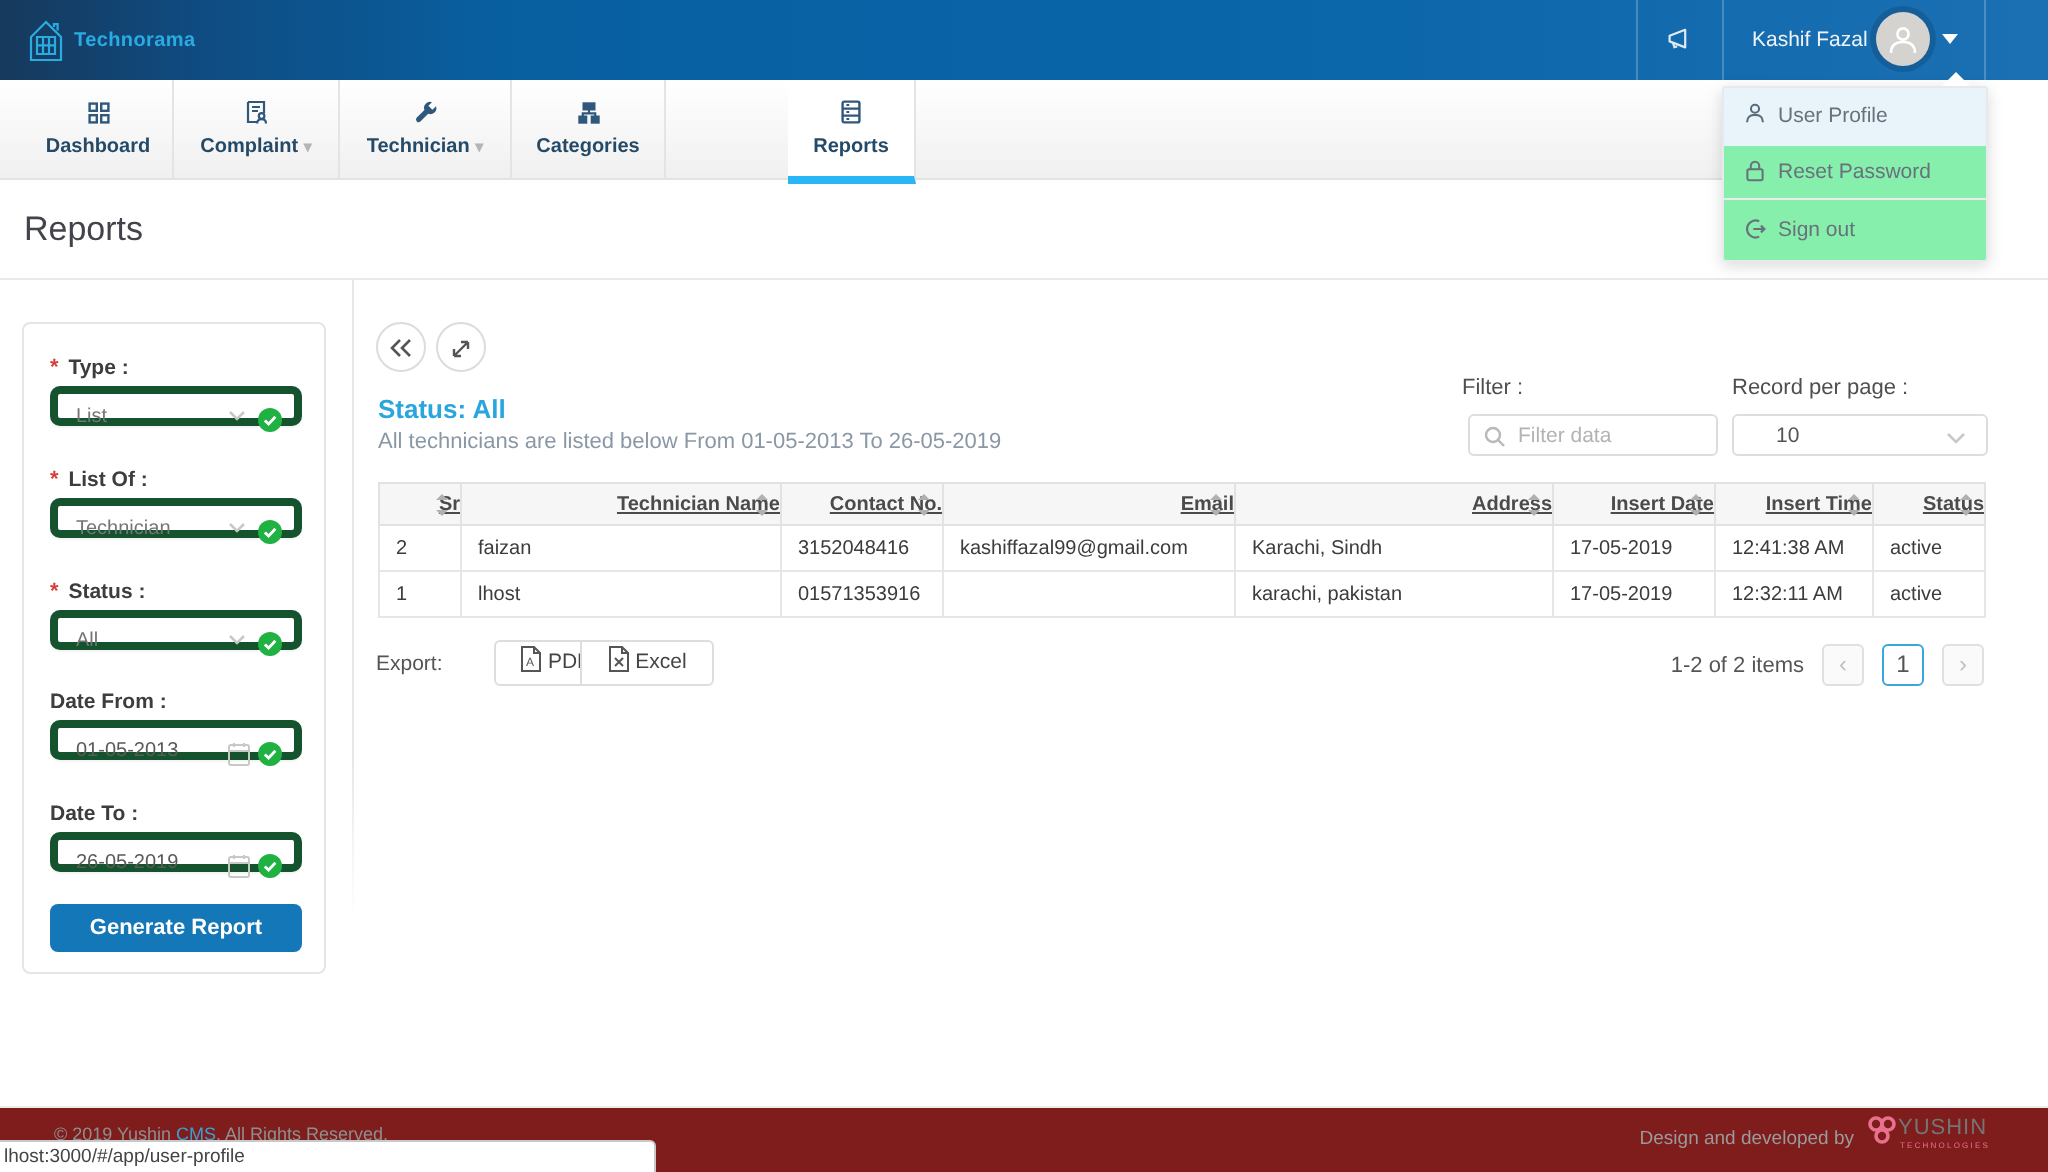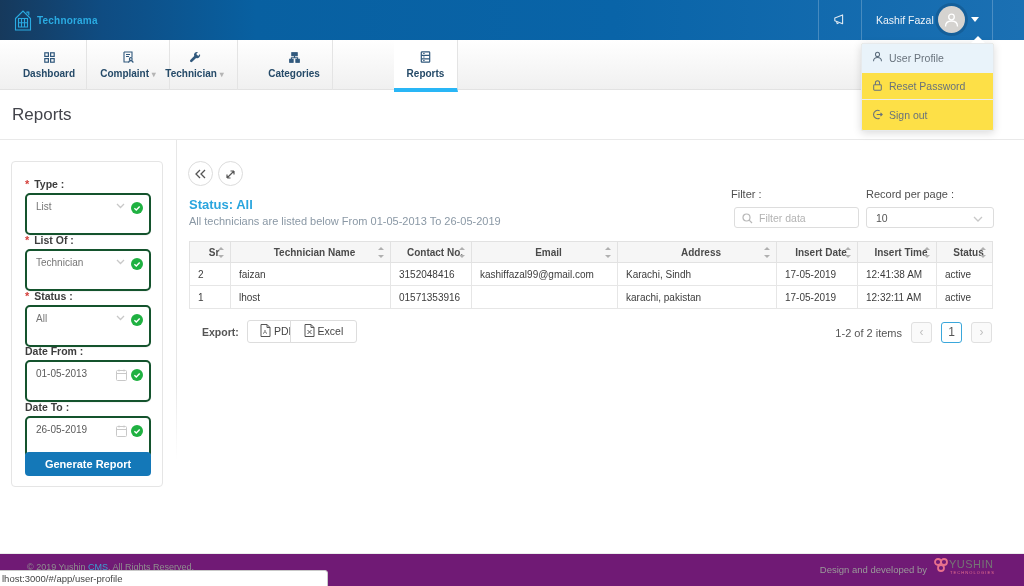--- a/index.html
+++ b/index.html
@@ -31,73 +31,73 @@
 
 
 .head-band { position:absolute; left:0; top:91px; width:1024px; height:49px; background:#fff; border-bottom:1px solid #e9e9e9; }
 .head-band h1 { position:absolute; left:12px; top:14px; font-size:17px; font-weight:normal; color:#43444b; }
 
 
 .card { position:absolute; left:11px; top:161px; width:152px; height:326px; background:#fff;
   border:1px solid #e5e5e5; border-radius:4px; }
 .flabel { position:absolute; left:13px; font-size:10.5px; color:#3d3d3d; font-weight:bold; }
 .flabel .req { color:#d43f3a; margin-right:2px; font-size:11px; }
-.fbox { position:absolute; left:13px; width:126px; height:42px; background:#fff; border:2px solid #14532d;
+.fbox { position:absolute; left:13px; width:126px; height:20px; background:#fff; border:4px solid #14532d;
   border-radius:5px; box-shadow:0 1px 1px rgba(0,0,0,0.05); font-size:10px; color:#757575; line-height:24px; padding-left:9px; }
 .fbox .chev { position:absolute; right:24px; top:8px; }
 .fbox .cal { position:absolute; right:22px; top:7px; }
 .fbox .gcheck { position:absolute; right:6px; top:7px; }
 .gen-btn { position:absolute; left:13px; top:290px; width:126px; height:24px; background:#1478b8; border-radius:4px;
   color:#fff; font-size:11px; font-weight:bold; text-align:center; line-height:24px; }
 
 
 .vdiv { position:absolute; left:176px; top:140px; width:1px; height:320px;
   background:linear-gradient(#e7e7e7 75%, rgba(231,231,231,0)); }
 
 
 .circle-btn { position:absolute; width:25px; height:25px; border-radius:50%; border:1px solid #dcdcdc; background:#fff; }
 .status-line { position:absolute; left:189px; top:197px; font-size:13px; font-weight:bold; color:#2aa5de; }
 .sub-line { position:absolute; left:189px; top:215px; font-size:11px; color:#8a98a5; }
 .filter-label { position:absolute; font-size:11px; color:#4f4f4f; }
 .filter-input { position:absolute; left:734px; top:207px; width:125px; height:21px; border:1px solid #ddd; border-radius:3px;
   background:#fff; font-size:10.5px; color:#b3b3b3; line-height:20px; padding-left:24px; }
 .rpp-select { position:absolute; left:866px; top:207px; width:128px; height:21px; border:1px solid #ddd; border-radius:3px;
-  background:#fff; font-size:10.5px; color:#555; line-height:20px; padding-left:9px; }
+  background:#fff; font-size:10.5px; color:#555; line-height:20px; padding-left:21px; }
 
 
 table.grid { position:absolute; left:189px; top:241px; border-collapse:collapse; table-layout:fixed; }
-table.grid th { background:#f6f6f6; font-size:10px; color:#4b4b4b; font-weight:bold; text-align:center;
-  border:1px solid #e2e2e2; height:21px; padding:0 0 0 8px; position:relative; }
+table.grid th { background:#f6f6f6; font-size:10px; color:#4b4b4b; font-weight:bold; text-align:right;
+  border:1px solid #e2e2e2; height:21px; padding:0 0 0 8px; position:relative;text-decoration:underline; }
 table.grid td { background:#fff; font-size:10px; color:#3c3c3c; border:1px solid #e6e6e6; height:23px; padding:0 0 0 8px; }
 .sort { position:absolute; right:6px; top:5px; width:6px; height:11px; }
 .sort:before { content:""; position:absolute; left:0; top:0; border-left:3px solid transparent; border-right:3px solid transparent; border-bottom:3.5px solid #b0b0b0; }
 .sort:after { content:""; position:absolute; left:0; bottom:0; border-left:3px solid transparent; border-right:3px solid transparent; border-top:3.5px solid #b0b0b0; }
 
 
-.export-label { position:absolute; left:202px; top:326px; font-size:10.5px; color:#555;font-weight:bold; }
+.export-label { position:absolute; left:188px; top:326px; font-size:10.5px; color:#555; }
 .exp-group { position:absolute; left:230px; top:320px; height:23px; }
 .exp-btn { position:absolute; top:0; height:23px; border:1px solid #ddd; background:#fff; font-size:10.5px; color:#444;
   line-height:21px; text-align:center; }
 .pag-info { position:absolute; top:327px; font-size:11px; color:#555; }
 .pag-btn { position:absolute; top:322px; width:21px; height:21px; border:1px solid #e0e0e0; border-radius:3px; background:#fafafa;
   text-align:center; line-height:19px; font-size:12px; color:#c0c0c0; }
 .pag-cur { border-color:#3aa7db; color:#555; background:#fff; }
 
 
-.dropdown { position:absolute; left:861px; top:43px; width:133px; background:#fde047; border:1px solid #e7eaec;
+.dropdown { position:absolute; left:861px; top:43px; width:133px; background:#86efac; border:1px solid #e7eaec;
   box-shadow:0 2px 8px rgba(0,0,0,0.15); z-index:10; border-radius:2px; }
 .dd-arrow { position:absolute; left:971px; top:36px; width:0; height:0; z-index:11;
   border-left:7px solid transparent; border-right:7px solid transparent; border-bottom:7px solid #fff; }
 .dd-item { position:relative; height:26px; line-height:26px; font-size:10.5px; color:#68727c; padding-left:27px; }
 .dd-item svg { position:absolute; left:10px; top:7px; width:11px; height:11px; }
 .dd-hl { background:#e9f3fa; }
 .dd-div { height:1px; background:#ececec; margin:0; }
 
 
-.footer { position:absolute; left:0; top:553px; width:1024px; height:33px; background:#701a75; border-top:1px solid #ececec; }
+.footer { position:absolute; left:0; top:553px; width:1024px; height:33px; background:#7f1d1d; border-top:1px solid #ececec; }
 .foot-left { position:absolute; left:27px; top:8px; font-size:9px; color:#8f8f8f; }
 .foot-left .cms { color:#3aa0d0; }
 .foot-right { position:absolute; right:97px; top:10px; font-size:9.5px; color:#9a9a9a; }
 .yushin { position:absolute; left:949px; top:558px; font-size:11px; color:#757575; letter-spacing:0.5px; font-weight:normal; }
 .yushin-sub { position:absolute; left:950px; top:570px; font-size:4px; color:#e8718d; letter-spacing:1.1px; }
 .statusbar { position:absolute; left:-1px; top:570px; width:329px; height:18px; background:#fff; border:1px solid #c9c9c9;
   border-radius:0 3px 0 0; font-size:9.5px; color:#444; line-height:16px; padding-left:2px; }
 </style>
 </head>
 <body>
@@ -141,21 +141,21 @@
     </div>
     <div class="nav-tab" style="left:87px;width:83px">
       <div class="nicon"><svg width="12" height="12" viewBox="0 0 12 12" fill="none" stroke="#30587c" stroke-width="1.1">
         <path d="M2 1 h8 v5.5 M2 1 v10 h4.5"></path>
         <path d="M4 3.5 h4 M4 5.5 h3"></path>
         <circle cx="8.8" cy="8" r="1.4"></circle>
         <path d="M6.6 11.8 c0-1.5 0.9-2.2 2.2-2.2 s2.2 0.7 2.2 2.2"></path>
       </svg></div>
       <div class="nlabel">Complaint <span class="ncaret">▾</span></div>
     </div>
-    <div class="nav-tab" style="left:152px;width:86px">
+    <div class="nav-tab" style="left:170px;width:86px">
       <div class="nicon"><svg width="12" height="12" viewBox="0 0 12 12">
         <path d="M7.1 6.9 L3.2 10.8 a1.35 1.35 0 0 1 -1.9 -1.9 L5.2 5 a3 3 0 0 1 3.8 -3.9 L7.2 2.9 l2 2 L11 3.1 a3 3 0 0 1 -3.9 3.8 Z" fill="#30587c"></path>
       </svg></div>
       <div class="nlabel">Technician <span class="ncaret">▾</span></div>
     </div>
     <div class="nav-tab" style="left:256px;width:77px">
       <div class="nicon"><svg width="11" height="11" viewBox="0 0 11 11" fill="none" stroke="#30587c" stroke-width="1.1">
         <rect x="2.8" y="0.7" width="5.4" height="3" fill="#30587c"></rect>
         <rect x="0.7" y="7.3" width="3.4" height="3" fill="#30587c"></rect>
         <rect x="6.9" y="7.3" width="3.4" height="3" fill="#30587c"></rect>

